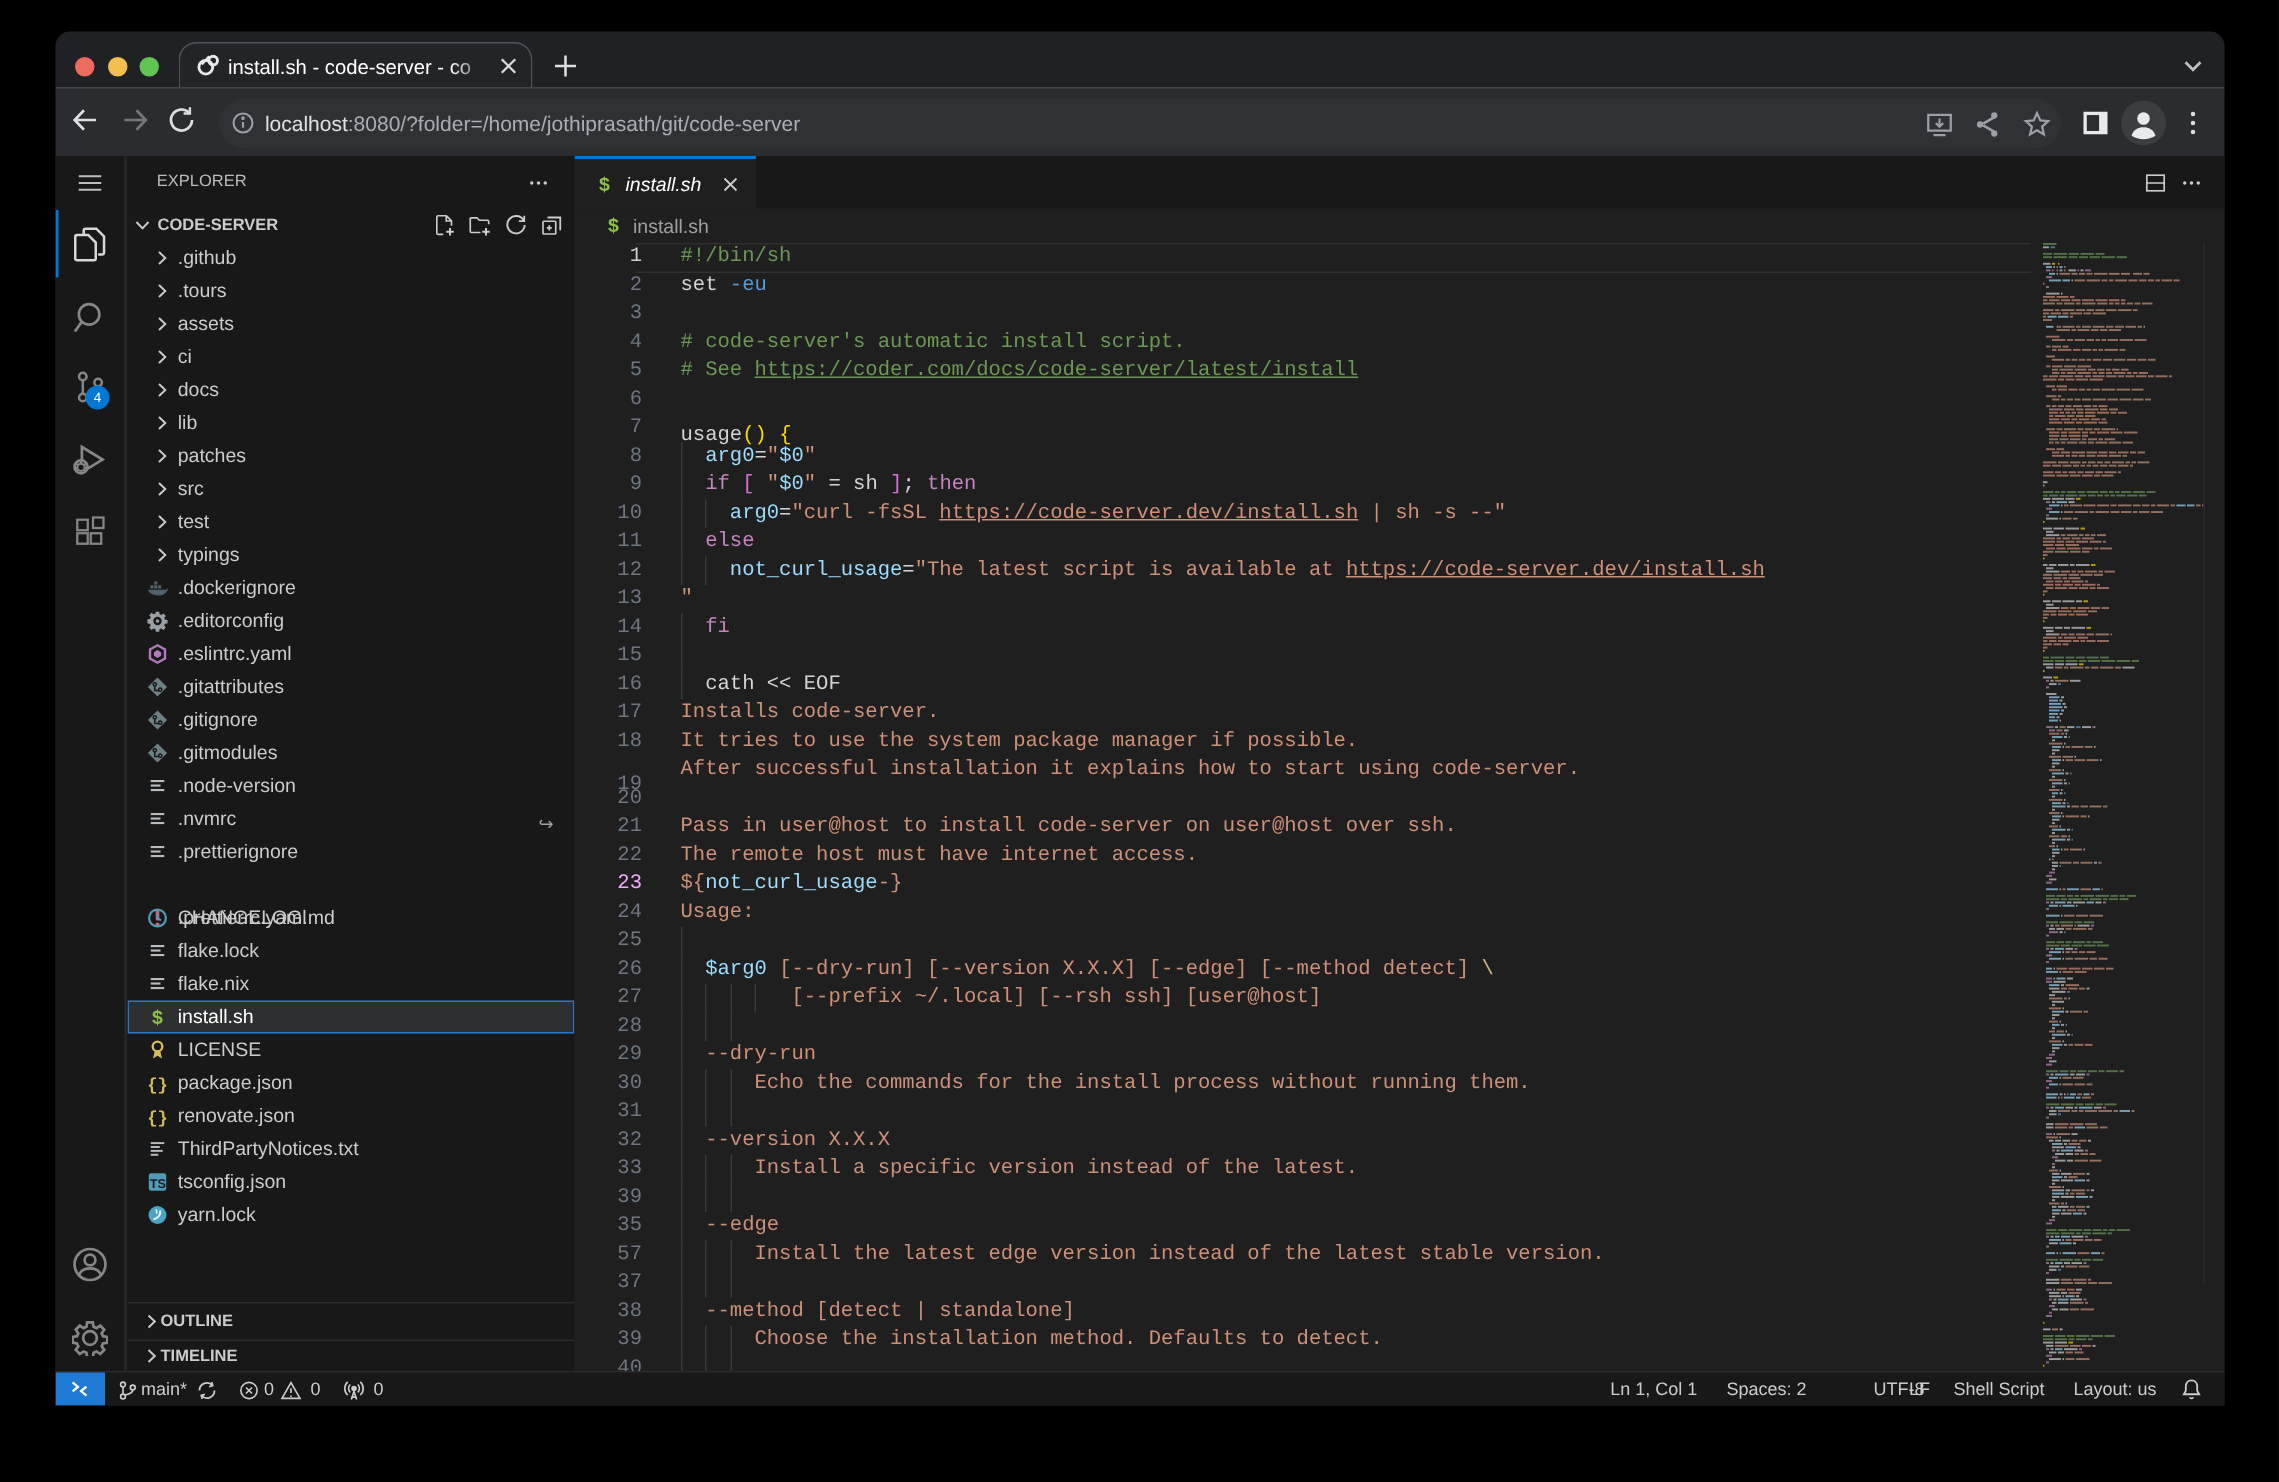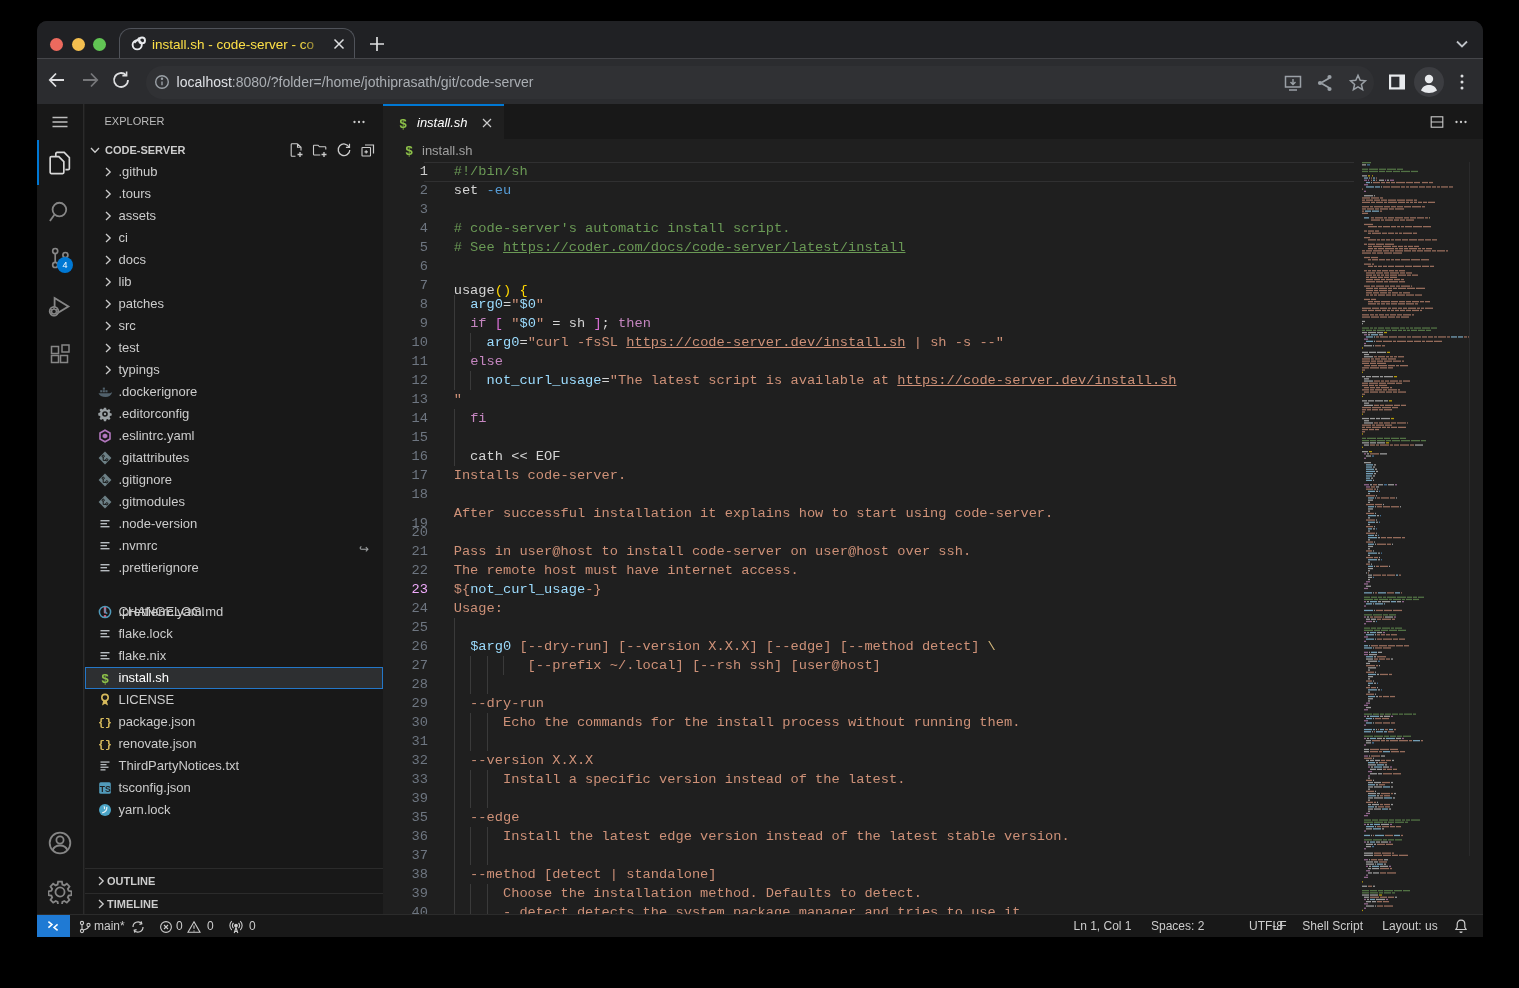--- a/index.html
+++ b/index.html
@@ -28,21 +28,21 @@
     <div class="tl" style="left:34.5px;background:#f4bf4f"></div>
     <div class="tl" style="left:56px;background:#61c554"></div>
     <div style="position:absolute;left:81.5px;top:6.5px;width:236px;height:31px;background:#232427;border:1px solid #50535a;border-bottom:none;border-radius:12px 12px 0 0"></div>
     <div style="position:absolute;left:93px;top:14px"><svg width="18" height="18" viewBox="0 0 18 18" style="">
             <g fill="none" stroke="#e8eaed" stroke-width="1.9">
               <circle cx="7.2" cy="9.8" r="4.6"></circle>
               <circle cx="12.1" cy="5.4" r="2.9"></circle>
               <path d="M9.5 2.5 4.5 8" stroke-width="1.6"></path>
             </g>
           </svg></div>
-    <div style="position:absolute;left:115px;top:5px;width:181px;height:37px;line-height:37px;color:#fde047;font-size:13.5px;white-space:nowrap;overflow:hidden;-webkit-mask-image:linear-gradient(90deg,#000 82%,transparent 97%);mask-image:linear-gradient(90deg,#000 82%,transparent 97%)">install.sh - code-server - co</div>
+    <div style="position:absolute;left:115px;top:5px;width:181px;height:37px;line-height:37px;color:#ffffff;font-size:13.5px;white-space:nowrap;overflow:hidden;-webkit-mask-image:linear-gradient(90deg,#000 82%,transparent 97%);mask-image:linear-gradient(90deg,#000 82%,transparent 97%)">install.sh - code-server - co</div>
     <div style="position:absolute;left:294px;top:15px"><svg width="16" height="16" viewBox="0 0 16 16" style="">
             <g stroke="#dddee0" stroke-width="1.5">
               <path d="M3.5 3.5l9 9M12.5 3.5l-9 9"></path>
             </g>
           </svg></div>
     <div style="position:absolute;left:328px;top:11px"><svg width="24" height="24" viewBox="0 0 24 24" style="">
             <g stroke="#dddee0" stroke-width="1.7">
               <path d="M12 5v14M5 12h14"></path>
             </g>
           </svg></div>
@@ -556,20 +556,21 @@
 <div style="position:absolute;left:70.7px;top:305.5px;width:1px;height:19px;background:#3a3a3a"></div>
 <div class="cl" style="top:305.5px"><span style="color:#d4d4d4">  </span><span style="color:#c586c0">fi</span></div>
 <div class="ln" style="top:324.5px;color:#6e7681">15</div>
 <div style="position:absolute;left:70.7px;top:324.5px;width:1px;height:19px;background:#3a3a3a"></div>
 <div class="ln" style="top:343.5px;color:#6e7681">16</div>
 <div style="position:absolute;left:70.7px;top:343.5px;width:1px;height:19px;background:#3a3a3a"></div>
 <div class="cl" style="top:343.5px"><span style="color:#d4d4d4">  cath &lt;&lt; EOF</span></div>
 <div class="ln" style="top:362.5px;color:#6e7681">17</div>
 <div class="cl" style="top:362.5px"><span style="color:#ce9178">Installs code-server.</span></div>
 <div class="ln" style="top:381.5px;color:#6e7681">18</div>
+<div class="cl" style="top:381.5px"><span style="color:#ce9178">It tries to use the system package manager if possible.</span></div>
 <div class="ln" style="top:410px;color:#6e7681">19</div>
 <div class="cl" style="top:400.5px"><span style="color:#ce9178">After successful installation it explains how to start using code-server.</span></div>
 <div class="ln" style="top:419.5px;color:#6e7681">20</div>
 <div class="ln" style="top:438.5px;color:#6e7681">21</div>
 <div class="cl" style="top:438.5px"><span style="color:#ce9178">Pass in user@host to install code-server on user@host over ssh.</span></div>
 <div class="ln" style="top:457.5px;color:#6e7681">22</div>
 <div class="cl" style="top:457.5px"><span style="color:#ce9178">The remote host must have internet access.</span></div>
 <div class="ln" style="top:476.5px;color:#f0abfc">23</div>
 <div class="cl" style="top:476.5px"><span style="color:#ce9178">${</span><span style="color:#9cdcfe">not_curl_usage</span><span style="color:#ce9178">-}</span></div>
 <div class="ln" style="top:495.5px;color:#6e7681">24</div>
@@ -609,42 +610,41 @@
 <div style="position:absolute;left:87.1px;top:666.5px;width:1px;height:19px;background:#3a3a3a"></div>
 <div style="position:absolute;left:103.6px;top:666.5px;width:1px;height:19px;background:#3a3a3a"></div>
 <div class="cl" style="top:666.5px"><span style="color:#ce9178">      Install a specific version instead of the latest.</span></div>
 <div class="ln" style="top:685.5px;color:#6e7681">39</div>
 <div style="position:absolute;left:70.7px;top:685.5px;width:1px;height:19px;background:#3a3a3a"></div>
 <div style="position:absolute;left:87.1px;top:685.5px;width:1px;height:19px;background:#3a3a3a"></div>
 <div style="position:absolute;left:103.6px;top:685.5px;width:1px;height:19px;background:#3a3a3a"></div>
 <div class="ln" style="top:704.5px;color:#6e7681">35</div>
 <div style="position:absolute;left:70.7px;top:704.5px;width:1px;height:19px;background:#3a3a3a"></div>
 <div class="cl" style="top:704.5px"><span style="color:#ce9178">  --edge</span></div>
-<div class="ln" style="top:723.5px;color:#6e7681">36</div>
+<div class="ln" style="top:723.5px;color:#6e7681">57</div>
 <div style="position:absolute;left:70.7px;top:723.5px;width:1px;height:19px;background:#3a3a3a"></div>
 <div style="position:absolute;left:87.1px;top:723.5px;width:1px;height:19px;background:#3a3a3a"></div>
 <div style="position:absolute;left:103.6px;top:723.5px;width:1px;height:19px;background:#3a3a3a"></div>
 <div class="cl" style="top:723.5px"><span style="color:#ce9178">      Install the latest edge version instead of the latest stable version.</span></div>
 <div class="ln" style="top:742.5px;color:#6e7681">37</div>
 <div style="position:absolute;left:70.7px;top:742.5px;width:1px;height:19px;background:#3a3a3a"></div>
 <div style="position:absolute;left:87.1px;top:742.5px;width:1px;height:19px;background:#3a3a3a"></div>
 <div style="position:absolute;left:103.6px;top:742.5px;width:1px;height:19px;background:#3a3a3a"></div>
 <div class="ln" style="top:761.5px;color:#6e7681">38</div>
 <div style="position:absolute;left:70.7px;top:761.5px;width:1px;height:19px;background:#3a3a3a"></div>
 <div class="cl" style="top:761.5px"><span style="color:#ce9178">  --method [detect | standalone]</span></div>
 <div class="ln" style="top:780.5px;color:#6e7681">39</div>
 <div style="position:absolute;left:70.7px;top:780.5px;width:1px;height:19px;background:#3a3a3a"></div>
 <div style="position:absolute;left:87.1px;top:780.5px;width:1px;height:19px;background:#3a3a3a"></div>
 <div style="position:absolute;left:103.6px;top:780.5px;width:1px;height:19px;background:#3a3a3a"></div>
 <div class="cl" style="top:780.5px"><span style="color:#ce9178">      Choose the installation method. Defaults to detect.</span></div>
 <div class="ln" style="top:799.5px;color:#6e7681">40</div>
 <div style="position:absolute;left:70.7px;top:799.5px;width:1px;height:19px;background:#3a3a3a"></div>
 <div style="position:absolute;left:87.1px;top:799.5px;width:1px;height:19px;background:#3a3a3a"></div>
 <div style="position:absolute;left:103.6px;top:799.5px;width:1px;height:19px;background:#3a3a3a"></div>
-<div class="cl" style="top:799.5px"><span style="color:#ce9178">      - detect detects the system package manager and tries to use it.</span></div>
 
       <svg style="position:absolute;left:971px;top:58px" width="115" height="752" viewBox="0 0 115 752">
             <rect x="8" y="0.0" width="9" height="1.3" fill="#6a9955" fill-opacity="0.68"></rect>
 <rect x="8" y="2.2" width="4" height="1.3" fill="#d4d4d4" fill-opacity="0.68"></rect>
 <rect x="13" y="2.2" width="3" height="1.3" fill="#569cd6" fill-opacity="0.68"></rect>
 <rect x="8" y="6.6" width="6" height="1.3" fill="#6a9955" fill-opacity="0.68"></rect>
 <rect x="15" y="6.6" width="9" height="1.3" fill="#6a9955" fill-opacity="0.68"></rect>
 <rect x="25" y="6.6" width="7" height="1.3" fill="#6a9955" fill-opacity="0.68"></rect>
 <rect x="33" y="6.6" width="9" height="1.3" fill="#6a9955" fill-opacity="0.68"></rect>
 <rect x="43" y="6.6" width="6" height="1.3" fill="#6a9955" fill-opacity="0.68"></rect>

